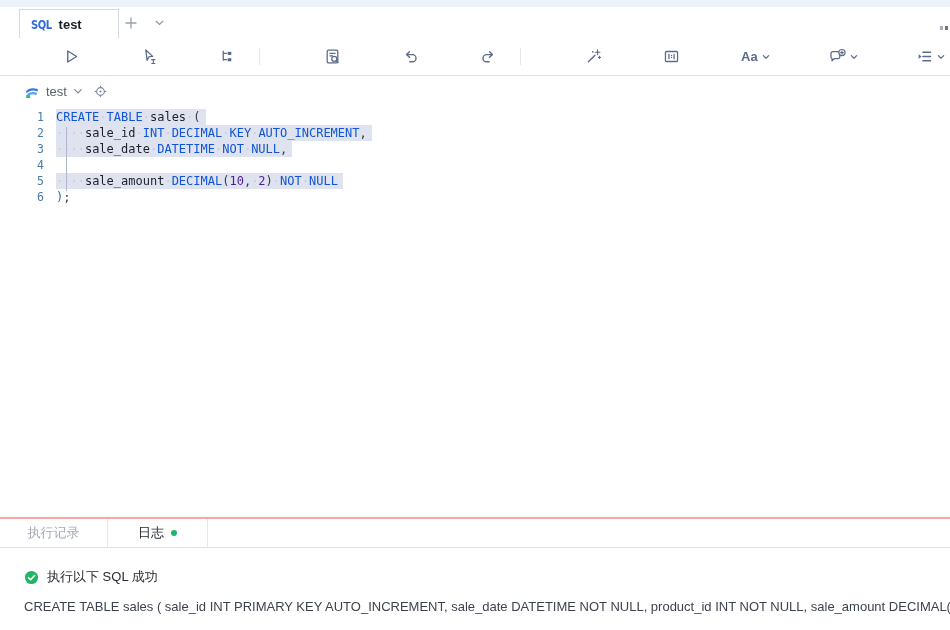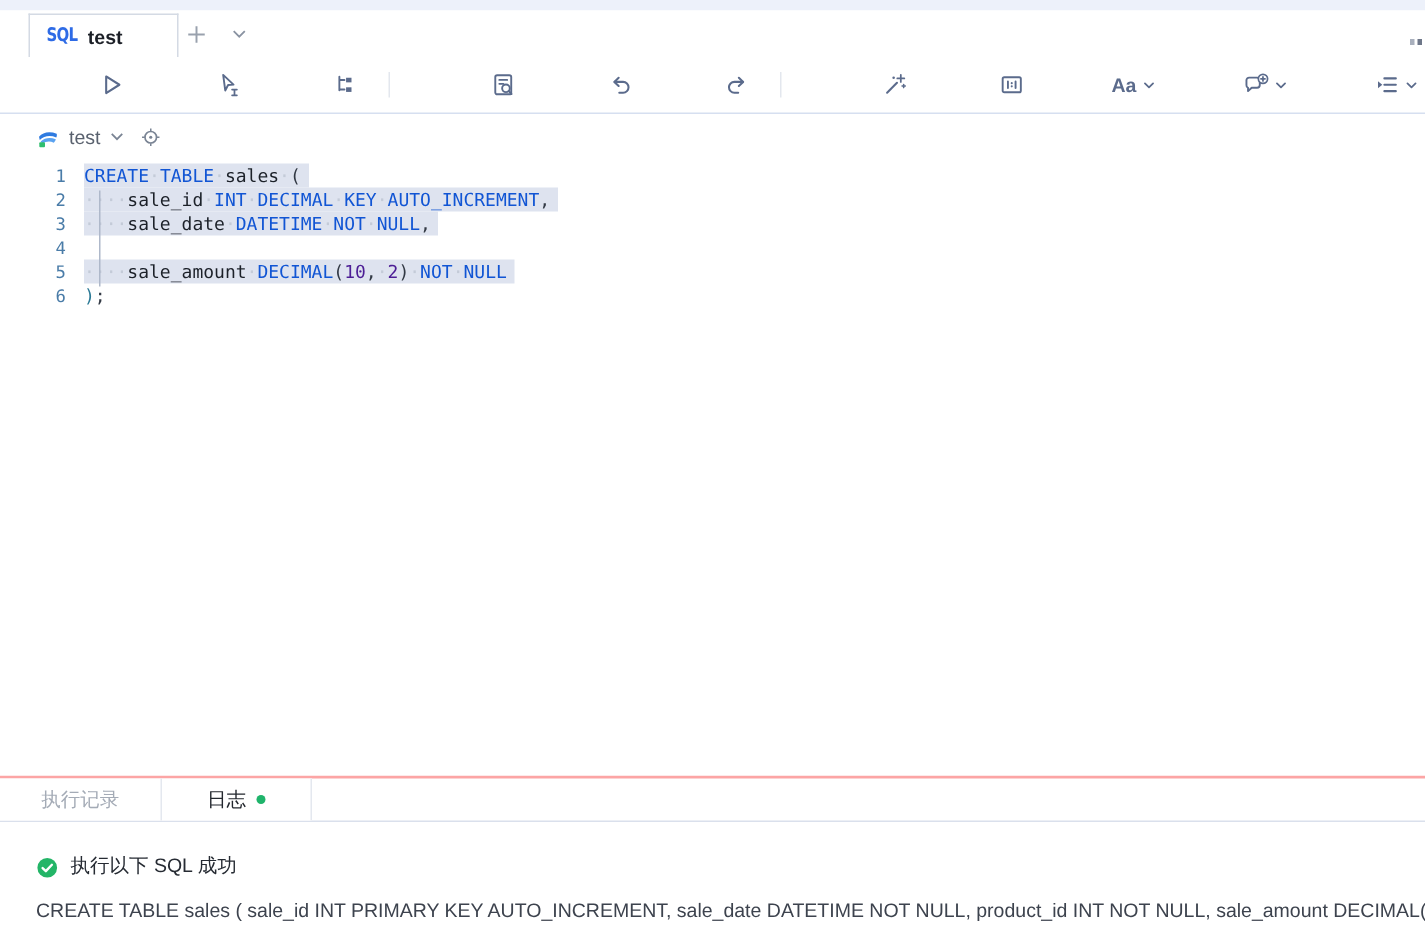--- a/index.html
+++ b/index.html
@@ -19,21 +19,21 @@
   .tab-actions { position:absolute; left:122px; top:0; height:31px; display:flex; align-items:center; gap:12px; }
   .ghost-btn { background:none; border:none; cursor:pointer; display:flex; align-items:center; justify-content:center;
     color:#99a1ad; padding:2px; }
   .overflow-dots { position:absolute; right:2px; top:19px; display:flex; gap:2px; cursor:pointer; }
   .overflow-dots i { width:3px; height:4px; background:#6e7789; display:block; }
   .overflow-dots i:first-child { background:#a9b0bd; }
 
   
   .toolbar { height:38px; border-bottom:1px solid #d6dff0; display:flex; align-items:center; padding-left:17px; gap:10px; }
   .tbtn { height:24px; min-width:24px; border:none; background:none; cursor:pointer; color:#5b6b8c;
-    display:flex; align-items:center; justify-content:flex-end; gap:4px; border-radius:3px; padding:0 2px;margin-left:44px; }
+    display:flex; align-items:center; justify-content:flex-start; gap:4px; border-radius:3px; padding:0 2px;margin-left:44px; }
   .tbtn .lbl { font-size:13px; color:#5b6b8c; font-weight:600; }
   .tsep { width:1px; height:17px; background:#e3e7ee; margin:0 8px; }
 
   
   .breadcrumb { height:31px; display:flex; align-items:center; padding-left:24px; gap:6px; }
   .bc-label { font-size:13px; color:#59616e; }
   .bc-chevron, .bc-target { color:#7a8494; display:flex; align-items:center; cursor:pointer; background:none; border:none; }
   .bc-target { margin-left:4px; }
 
   
@@ -55,21 +55,21 @@
   .panel-tabs { height:31px; border-top:2px solid #fca5a5; border-bottom:1px solid #dae0ec;
     display:flex; align-items:stretch; }
   .ptab { display:flex; align-items:center; justify-content:center; gap:7px; cursor:pointer;
     font-size:13px; border-right:1px solid #e4e8ef; background:#fff; border-top:none; border-bottom:none; border-left:none; }
   .ptab-history { width:108px; color:#a4abb6; }
   .ptab-log { width:100px; color:#23272e; font-weight:400; }
   .green-dot { width:6px; height:6px; border-radius:50%; background:#1fb46b; }
 
   
   .log-area { padding:20px 24px 0 24px; }
-  .log-status { display:flex; align-items:flex-end; gap:8px; }
+  .log-status { display:flex; align-items:center; gap:8px; }
   .log-status-text { font-size:13px; color:#262b33; }
   .log-sql { margin-top:13px; font-size:13px; color:#3d434e; white-space:nowrap; }
 
   svg { display:block; }
 </style>
 </head>
 <body>
 
 <div>
 

